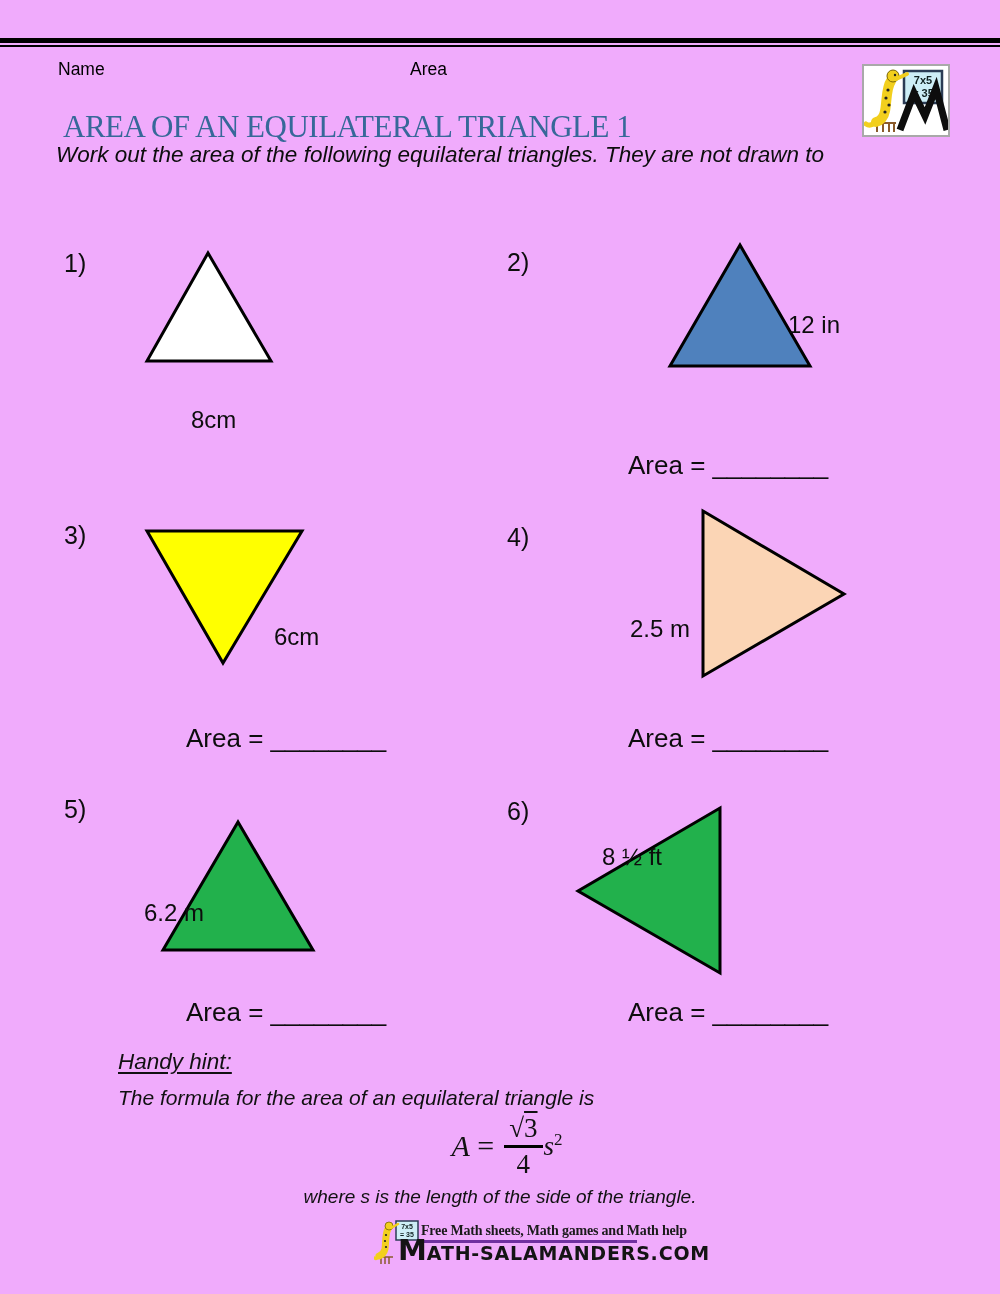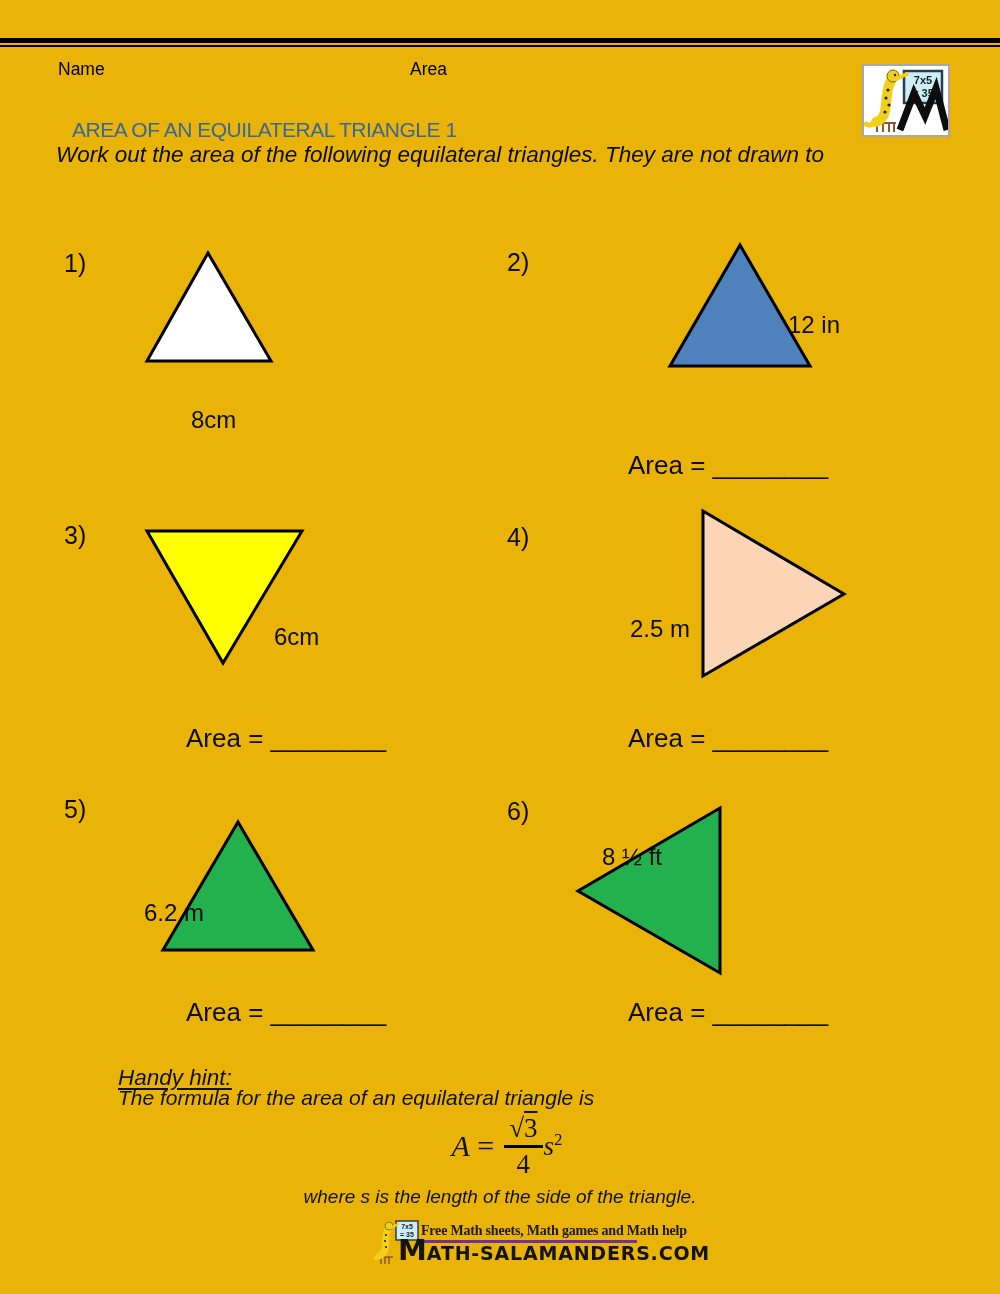--- a/index.html
+++ b/index.html
@@ -1,36 +1,36 @@
 <!DOCTYPE html>
 <html><head>
 <meta charset="utf-8">
 <style>
   html,body{margin:0;padding:0;background:#fff;}
-  .page{position:relative;width:1000px;height:1294px;background:#eab308;overflow:hidden;
+  .page{position:relative;width:1000px;height:1294px;background:#f0abfc;overflow:hidden;
         font-family:"Liberation Sans",sans-serif;color:#111;}
   .abs{position:absolute;}
   
   .rule-thick{top:38px;left:0;width:1000px;height:5px;background:#000;}
   .rule-thin{top:45px;left:0;width:1000px;height:2px;background:#000;}
   
   .meta-label{top:59px;font-size:17.5px;color:#000;}
   .logo-box{left:862px;top:64px;width:84px;height:69px;border:2px solid #a9a9a9;background:#fff;}
-  .page-title{left:56px;top:102px;margin:16px;font-family:Liberation Sans, sans-serif;font-weight:normal;
-              font-size:21px;letter-spacing:-0.5px;color:#376899;}
+  .page-title{left:56px;top:102px;margin:7px;font-family:Liberation Serif, serif;font-weight:normal;
+              font-size:31px;letter-spacing:-0.5px;color:#376899;}
   .instr{left:56px;font-style:italic;font-size:22.5px;color:#0d0d0d;}
   
   .pnum{font-size:25px;color:#0d0d0d;}
   .tri{overflow:visible;}
   .side-label{font-size:24px;color:#0d0d0d;margin-top:37px;}
   .area-line{font-size:26px;color:#0d0d0d;white-space:nowrap;}
   .area-line .blank{letter-spacing:0;}
   
   .hint-head{left:118px;top:1049px;font-size:22.5px;font-style:italic;text-decoration:underline;
-             text-underline-offset:3px;margin-top:16px;}
+             text-underline-offset:3px;}
   .hint-intro{left:118px;top:1086px;font-size:21px;font-style:italic;}
   .formula-row{left:0;top:1113px;width:1000px;display:flex;justify-content:center;align-items:center;
                padding-left:14px;box-sizing:border-box;font-family:"Liberation Serif",serif;}
   .f-lhs{font-size:30px;margin-right:10px;}
   .f-var{font-style:italic;}
   .frac{display:inline-flex;flex-direction:column;align-items:center;font-size:27px;line-height:1.12;}
   .f-num{padding:0 5px 2px;border-bottom:3px solid #000;}
   .f-rad-bar{text-decoration:overline;}
   .f-den{padding-top:1px;}
   .f-rhs{font-size:27px;margin-left:1px;font-style:italic;}

